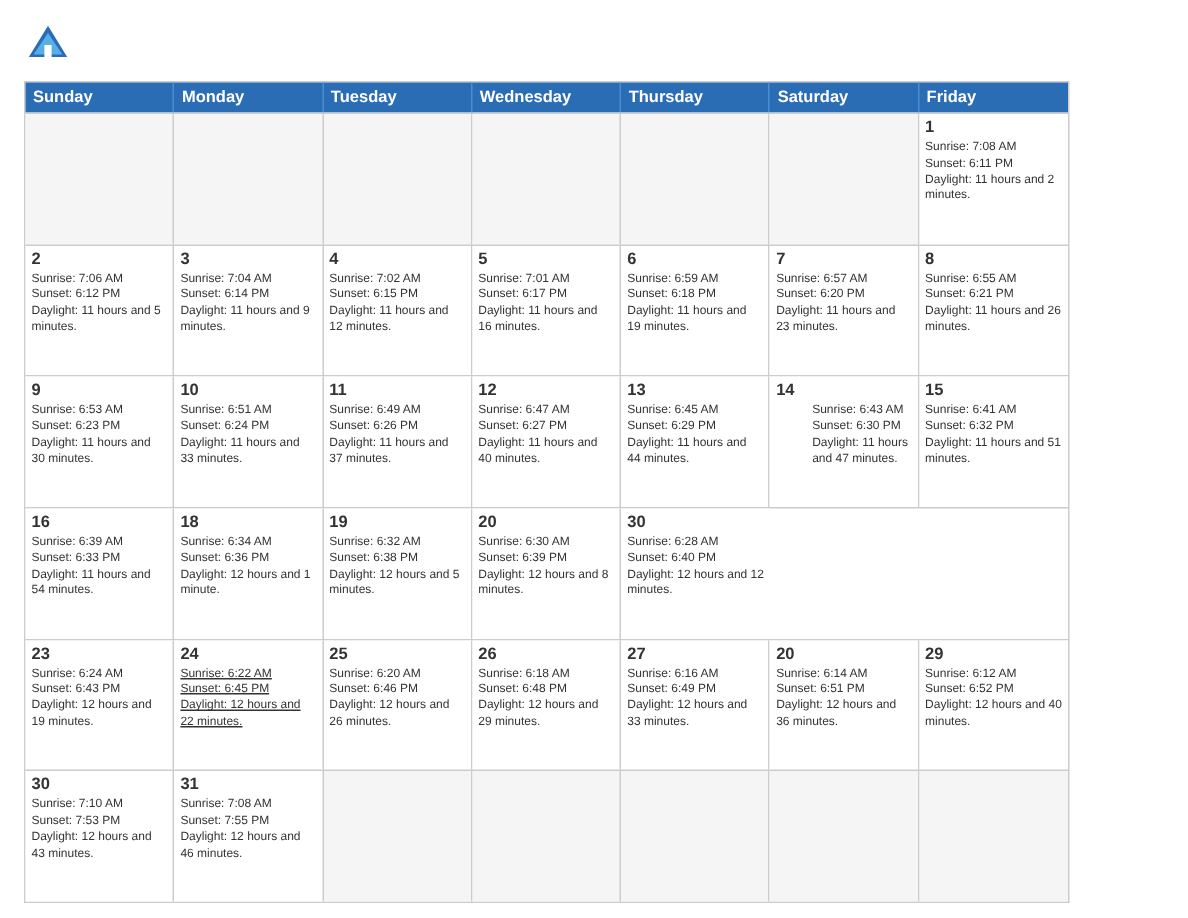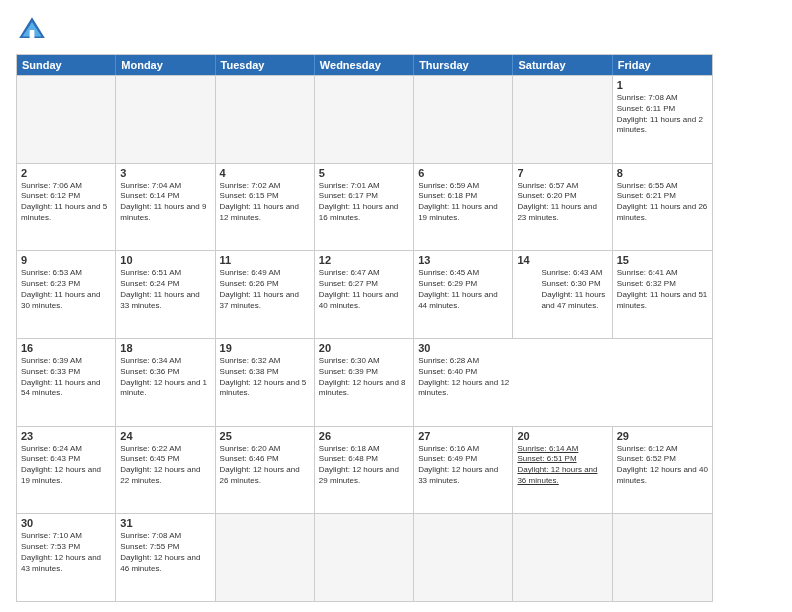--- a/index.html
+++ b/index.html
@@ -276,21 +276,21 @@
         </div>
         <div class="cal-row">
           <div class="cal-cell">
             <span class="day-num">23</span>
             <div class="cell-text" style="white-space: pre-line;">Sunrise: 6:24 AM
 Sunset: 6:43 PM
 Daylight: 12 hours and 19 minutes.</div>
           </div>
           <div class="cal-cell">
             <span class="day-num">24</span>
-            <div class="cell-text" style="white-space: pre-line;">Sunrise: 6:22 AM
+            <div class="cell-text" style="white-space: pre-line; text-decoration: underline;">Sunrise: 6:22 AM
 Sunset: 6:45 PM
 Daylight: 12 hours and 22 minutes.</div>
           </div>
           <div class="cal-cell">
             <span class="day-num">25</span>
             <div class="cell-text" style="white-space: pre-line;">Sunrise: 6:20 AM
 Sunset: 6:46 PM
 Daylight: 12 hours and 26 minutes.</div>
           </div>
           <div class="cal-cell">
@@ -300,21 +300,21 @@
 Daylight: 12 hours and 29 minutes.</div>
           </div>
           <div class="cal-cell">
             <span class="day-num">27</span>
             <div class="cell-text" style="white-space: pre-line;">Sunrise: 6:16 AM
 Sunset: 6:49 PM
 Daylight: 12 hours and 33 minutes.</div>
           </div>
           <div class="cal-cell">
             <span class="day-num">20</span>
-            <div class="cell-text" style="white-space: pre-line; text-decoration: underline;">Sunrise: 6:14 AM
+            <div class="cell-text" style="white-space: pre-line;">Sunrise: 6:14 AM
 Sunset: 6:51 PM
 Daylight: 12 hours and 36 minutes.</div>
           </div>
           <div class="cal-cell">
             <span class="day-num">29</span>
             <div class="cell-text" style="white-space: pre-line;">Sunrise: 6:12 AM
 Sunset: 6:52 PM
 Daylight: 12 hours and 40 minutes.</div>
           </div>
         </div>

